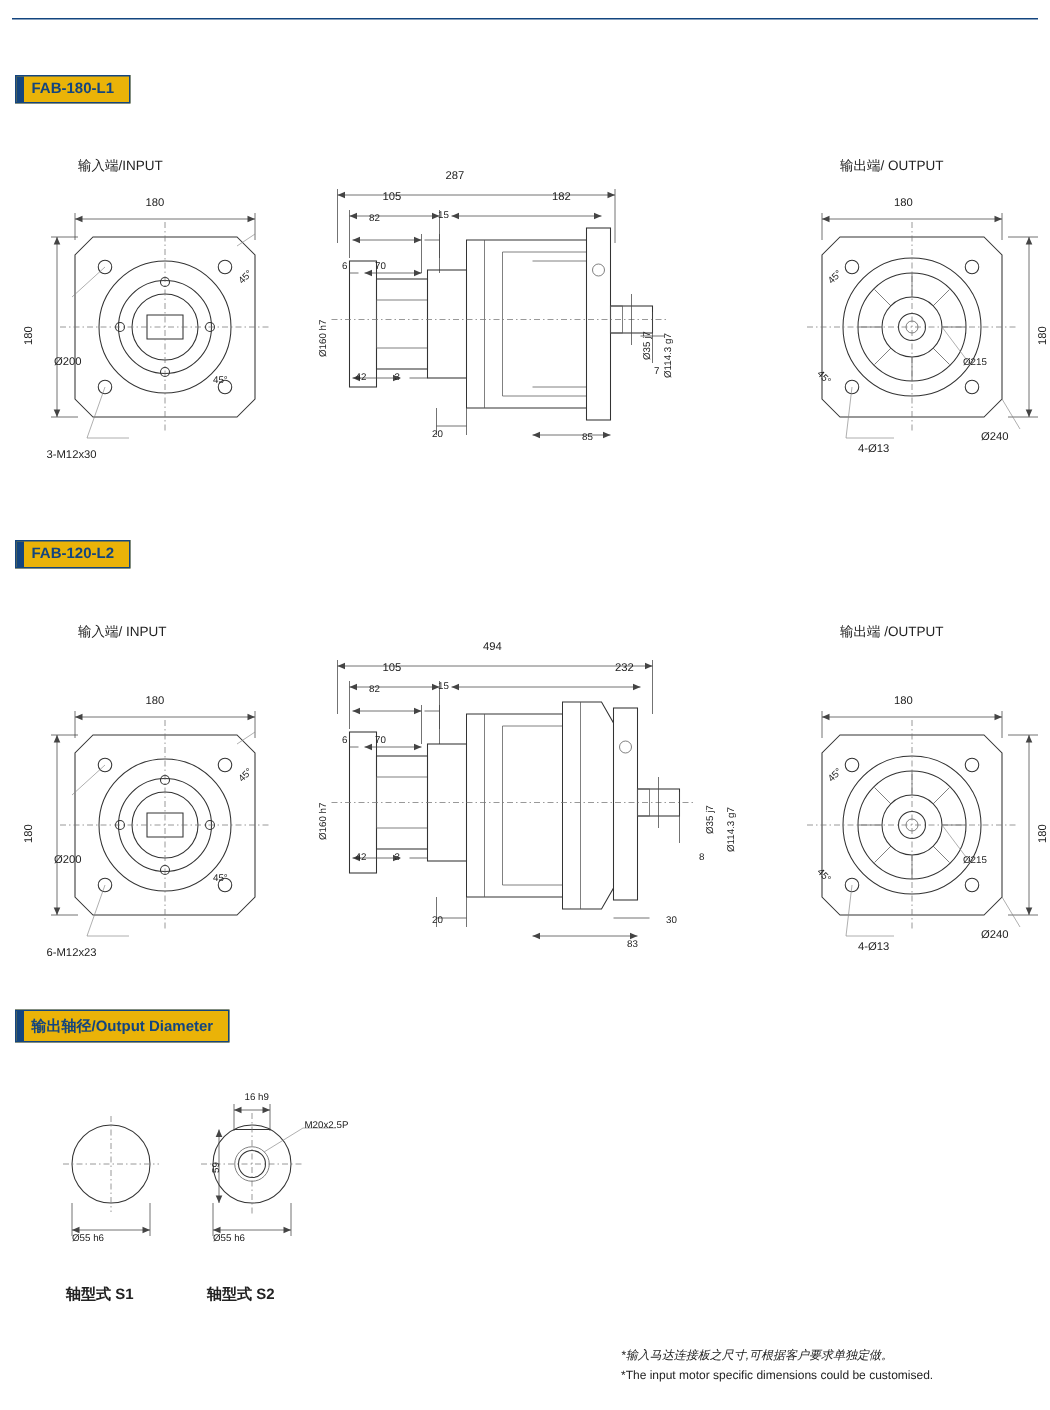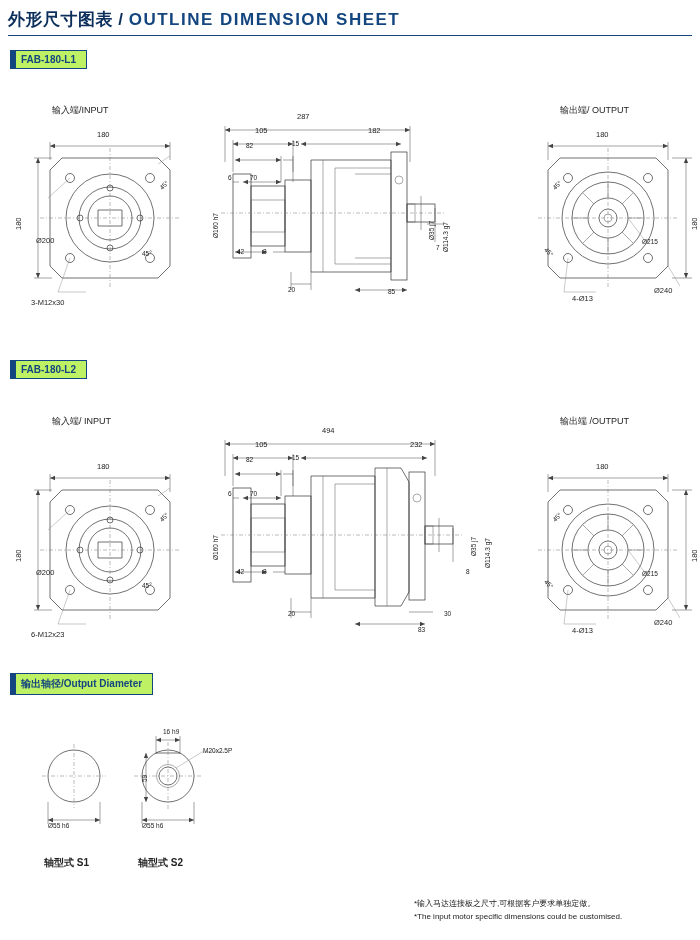--- a/index.html
+++ b/index.html
@@ -45,21 +45,21 @@
   }
 
   
   .tag {
     position: absolute;
     border: 1px solid #13457f;
     color: #13457f;
     font-size: 10px;
     font-weight: bold;
     padding: 3px 10px 3px 10px;
-    background: #bef264;
+    background: #eab308;
     white-space: nowrap;
   }
   .tag.blue-left::before {
     content: "";
     position: absolute;
     left: 0; top: 0; bottom: 0;
     width: 5px;
     background: #13457f;
   }
 
@@ -91,24 +91,20 @@
   .ln-d { stroke: #777; stroke-width: 0.5; fill: none; stroke-dasharray: 4 2 1 2; }
   .ln-x { stroke: #888; stroke-width: 0.45; fill: none; }
   .dim  { stroke: #444; stroke-width: 0.5; fill: none; }
 </style>
 </head>
 <body>
 
 <div class="page">
 
   <div class="header">
-    <div class="header-title">
-      <span>外形尺寸图表 /</span>
-      <span class="en">OUTLINE DIMENSION SHEET</span>
-    </div>
     <div class="header-rule"></div>
   </div>
 
   <div class="tag blue-left" style="left:10px; top:50px;">FAB-180-L1</div>
 
   <div class="lbl" style="left:52px; top:104px;">输入端/INPUT</div>
   <div class="lbl" style="left:560px; top:104px;">输出端/ OUTPUT</div>
 
   <div class="dwg" style="left:18px; top:120px;">
     <svg width="190" height="190" viewBox="0 0 190 190">
@@ -313,21 +309,21 @@
     </svg>
   </div>
   <div class="lbl sm" style="left:596px; top:130px;">180</div>
   <div class="lbl sm rot90" style="left:690px; top:230px;">180</div>
   <div class="lbl xs rot45" style="left:551px; top:186px;">45°</div>
   <div class="lbl xs rotn45" style="left:548px; top:246px;">45°</div>
   <div class="lbl xs" style="left:642px; top:238px;">Ø215</div>
   <div class="lbl sm" style="left:572px; top:294px;">4-Ø13</div>
   <div class="lbl sm" style="left:654px; top:286px;">Ø240</div>
 
-  <div class="tag blue-left" style="left:10px; top:360px;">FAB-180-L2</div>
+  <div class="tag blue-left" style="left:10px; top:360px;">FAB-120-L2</div>
 
   <div class="lbl" style="left:52px; top:415px;">输入端/ INPUT</div>
   <div class="lbl" style="left:560px; top:415px;">输出端 /OUTPUT</div>
 
   <div class="dwg" style="left:18px; top:452px;">
     <svg width="190" height="190" viewBox="0 0 190 190">
       <g class="dim">
         <line x1="32" y1="26" x2="152" y2="26"></line>
         <path d="M32 26 l5 -2.2 v4.4 z" fill="#444" stroke="none"></path>
         <path d="M152 26 l-5 -2.2 v4.4 z" fill="#444" stroke="none"></path>
@@ -569,16 +565,16 @@
       <line class="ln-x" x1="44" y1="44" x2="70" y2="28"></line>
       <line class="ln-x" x1="70" y1="28" x2="92" y2="28"></line>
     </svg>
   </div>
   <div class="lbl xs" style="left:163px; top:728px;">16 h9</div>
   <div class="lbl xs rot90" style="left:141px; top:782px;">59</div>
   <div class="lbl xs" style="left:203px; top:747px;">M20x2.5P</div>
   <div class="lbl xs" style="left:142px; top:822px;">Ø55 h6</div>
   <div class="lbl b" style="left:138px; top:856px;">轴型式  S2</div>
 
-  <div class="note" style="left:414px; top:898px;">*输入马达连接板之尺寸,可根据客户要求单独定做。</div>
+  <div class="note" style="left:414px; top:898px;font-style:italic;">*输入马达连接板之尺寸,可根据客户要求单独定做。</div>
   <div class="note" style="left:414px; top:912px;">*The input motor specific dimensions could be customised.</div>
 
 </div>
 
 </body></html>

